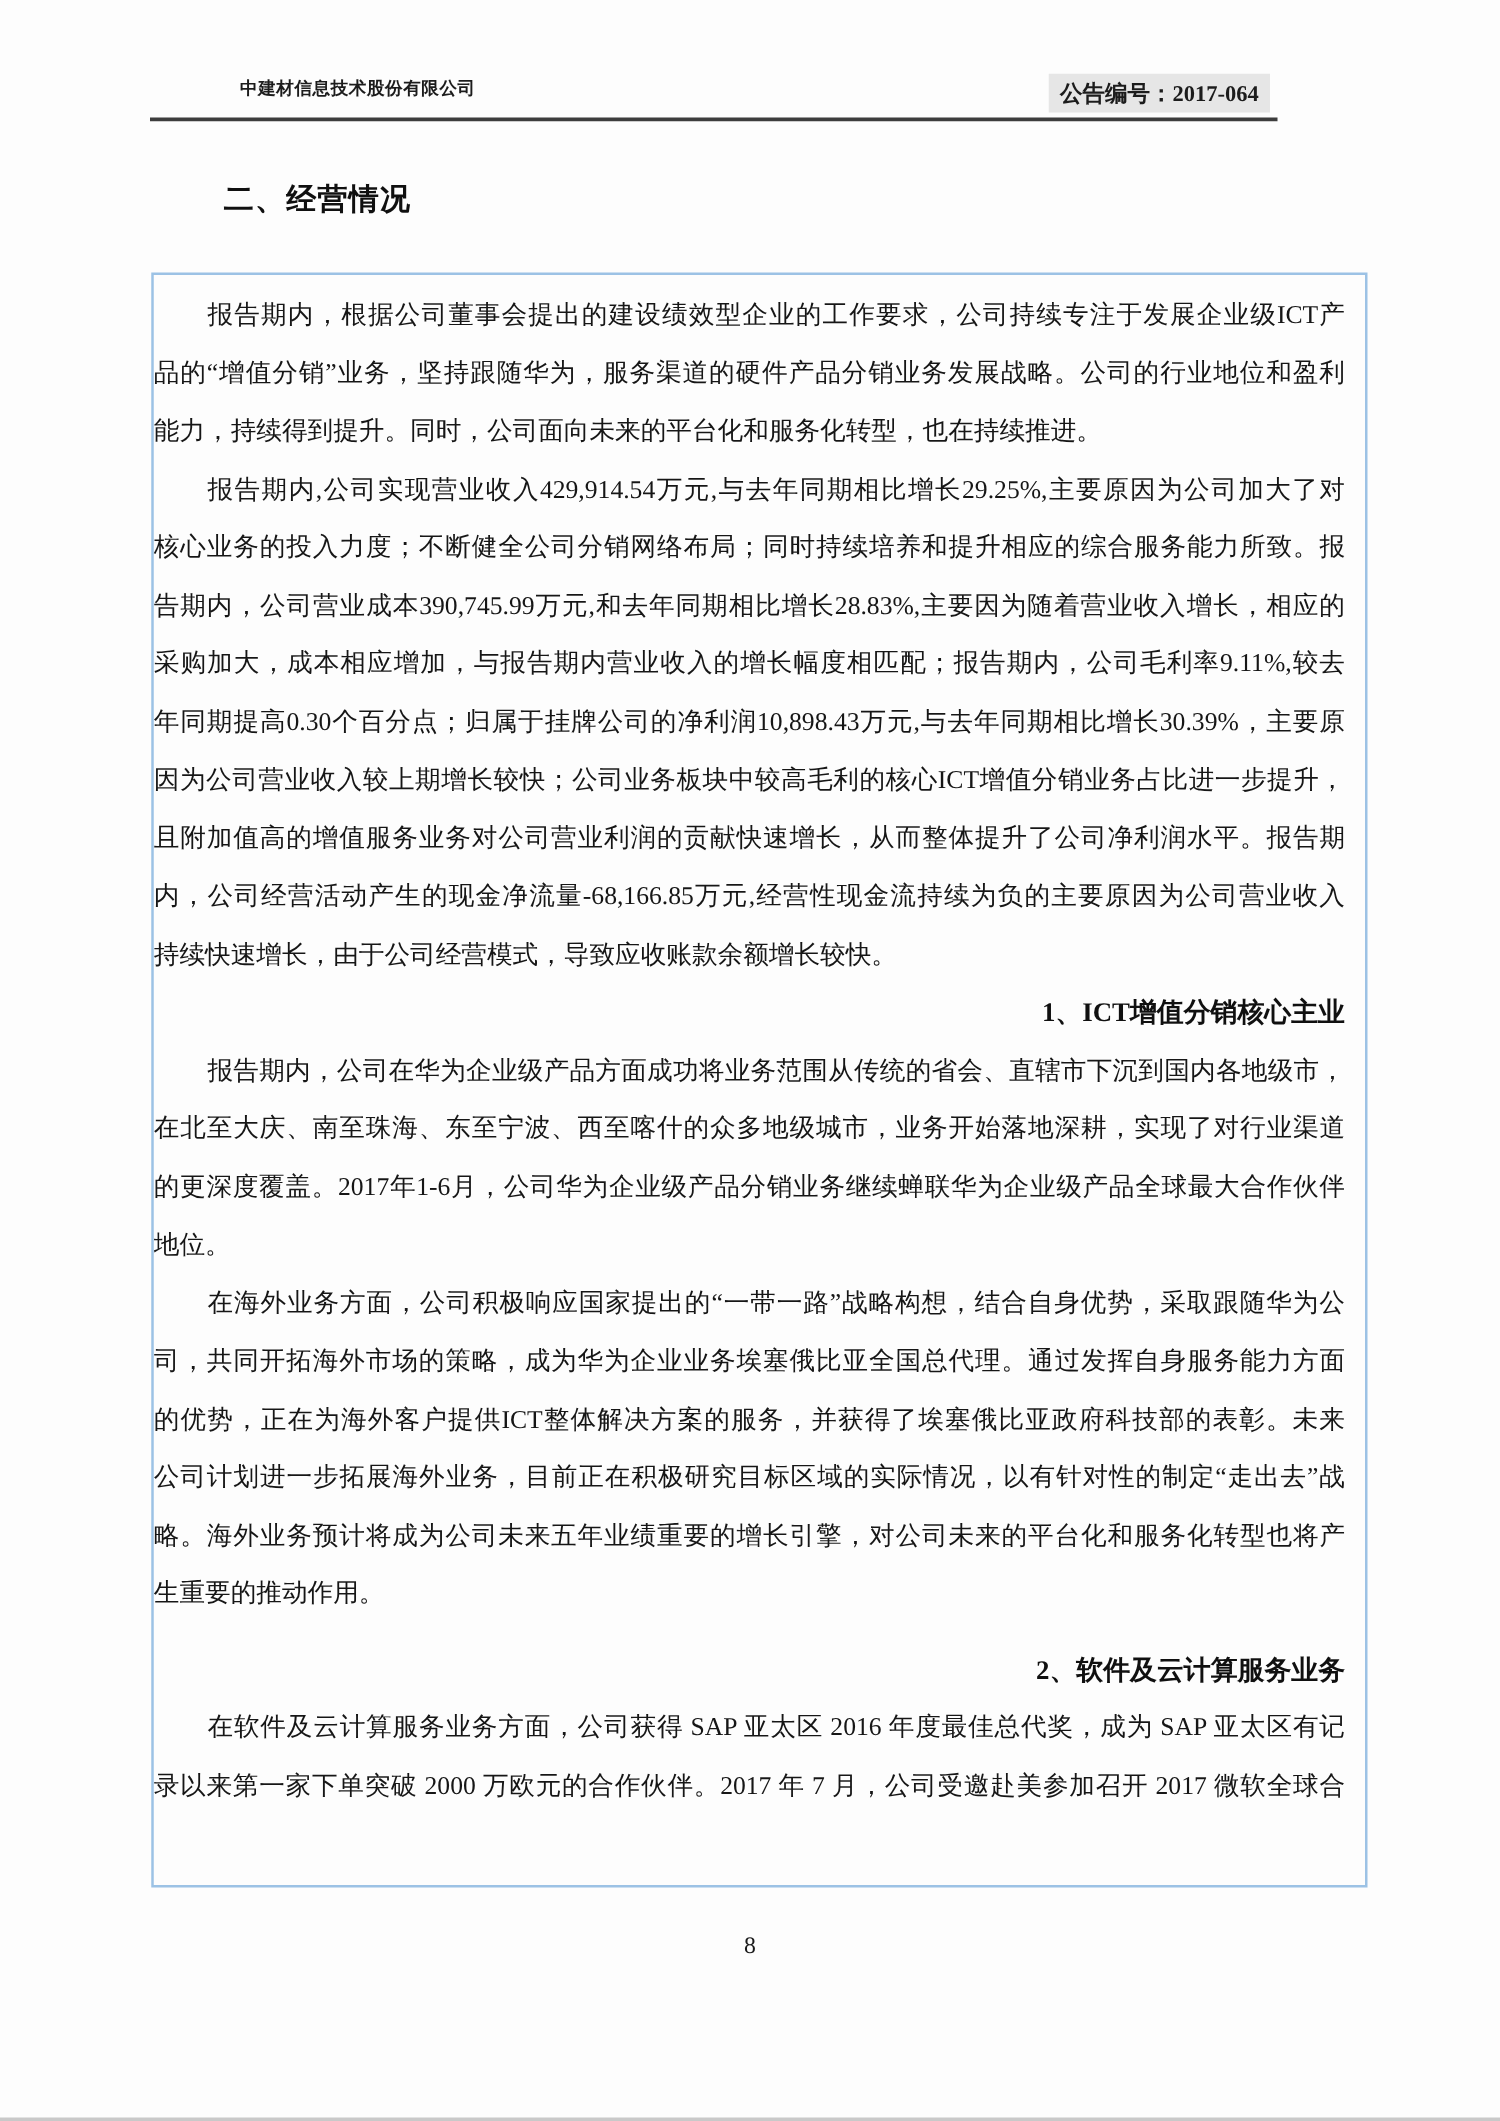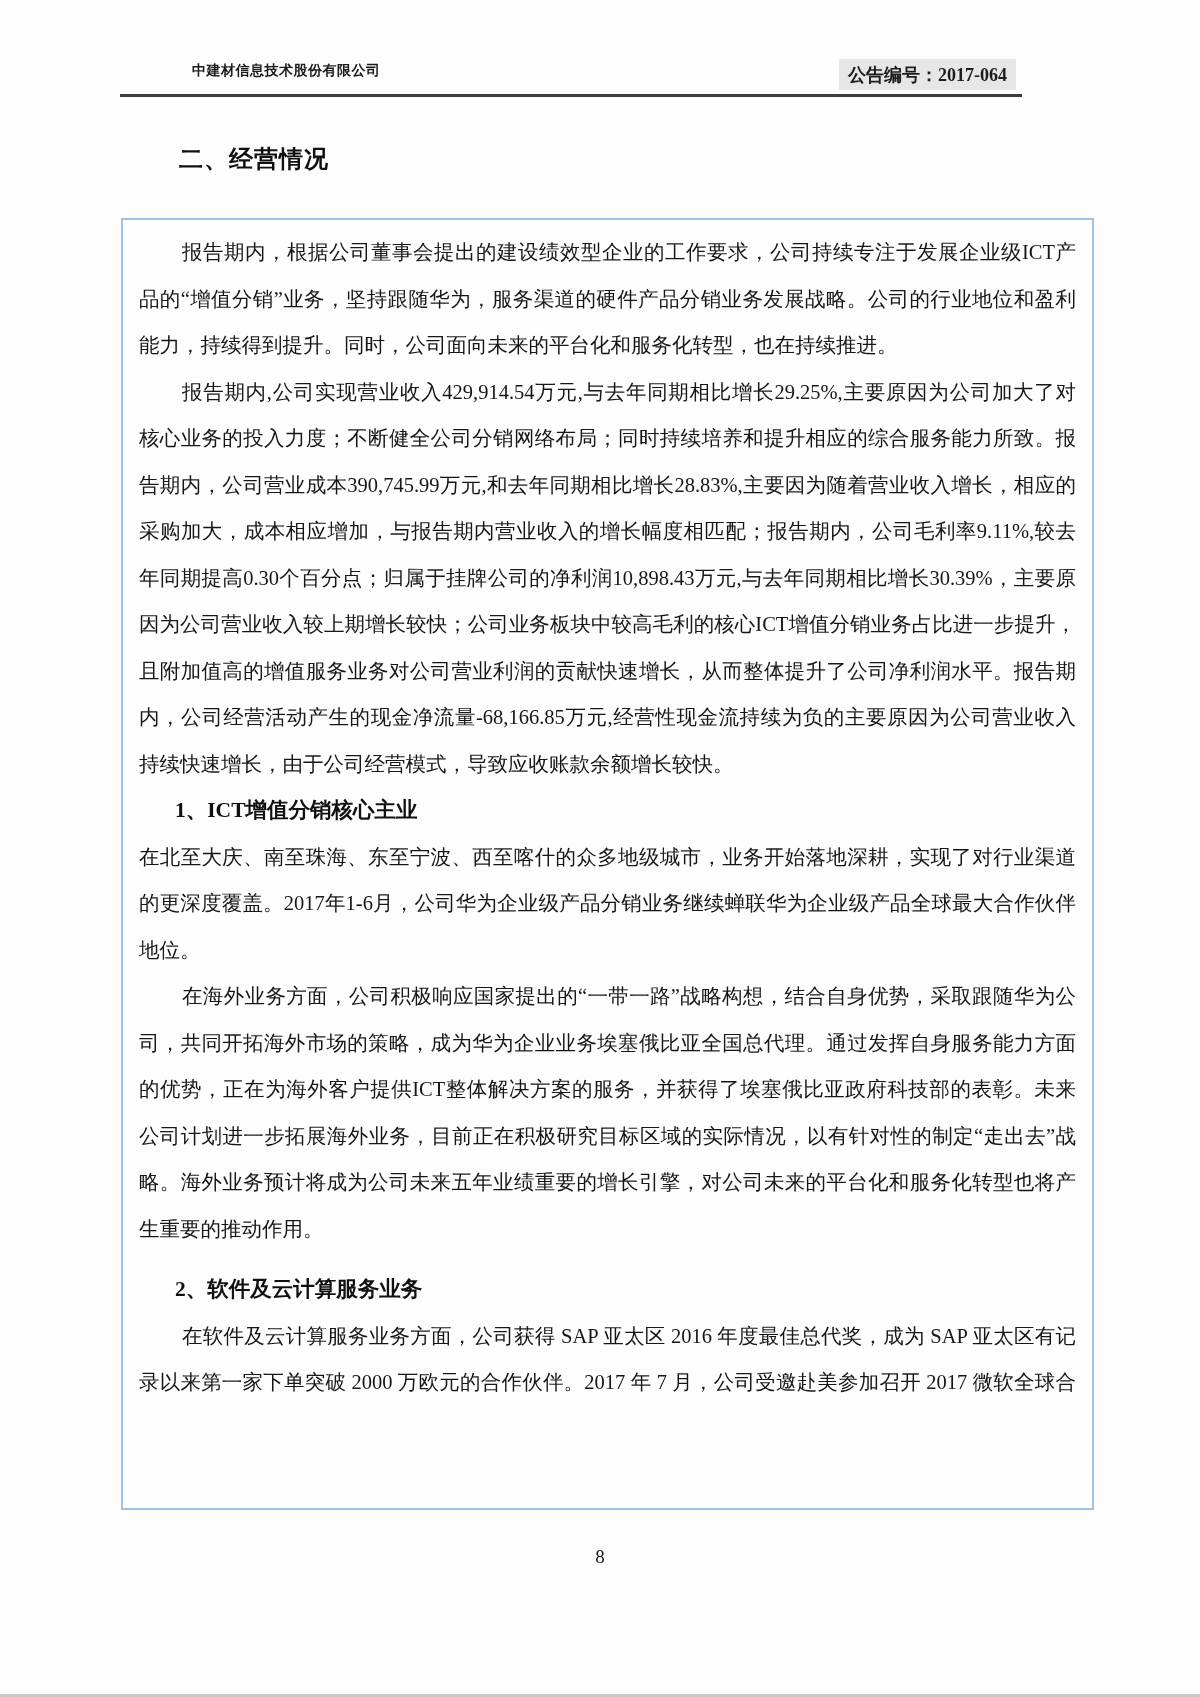--- a/index.html
+++ b/index.html
@@ -37,36 +37,36 @@
     font-size: 24px; font-weight: bold; color: #101010;
     letter-spacing: 1px; white-space: nowrap;
   }
   
   .content-box {
     position: absolute; left: 121px; top: 218px;
     width: 973px; height: 1292px;
     box-sizing: border-box;
     border: 2px solid #0369a1;
     background: #fdfdfd;
-    padding: 9px 16px 0 16px;
+    padding: 9px 16px 0 0;
     overflow: hidden;
   }
   .line {
     height: 46.5px; line-height: 46.5px;
     font-size: 20.5px; color: #161616;
     white-space: nowrap;
     text-align: justify; text-align-last: justify;
     overflow: hidden;
   }
   .line.first { text-indent: 43px; }
   .line.lastline { text-align-last: left; }
   .heading-line {
     height: 46.5px; line-height: 46.5px;
     font-size: 21.5px; font-weight: bold; color: #101010;
-    text-indent: 36px; white-space: nowrap;
+    text-indent: 36px; white-space: nowrap; text-align: right;
   }
   .gap-before { margin-top: 14px; }
   
   .page-num {
     position: absolute; left: 0; top: 1546px; width: 100%;
     text-align: center; font-size: 19px; color: #1a1a1a;
   }
   .bottom-edge {
     position: absolute; left: 0; bottom: 0;
     width: 100%; height: 3px; background: #c9c9c9;
@@ -92,20 +92,21 @@
       <div class="line first">报告期内,公司实现营业收入429,914.54万元,与去年同期相比增长29.25%,主要原因为公司加大了对</div>
       <div class="line">核心业务的投入力度；不断健全公司分销网络布局；同时持续培养和提升相应的综合服务能力所致。报</div>
       <div class="line">告期内，公司营业成本390,745.99万元,和去年同期相比增长28.83%,主要因为随着营业收入增长，相应的</div>
       <div class="line">采购加大，成本相应增加，与报告期内营业收入的增长幅度相匹配；报告期内，公司毛利率9.11%,较去</div>
       <div class="line">年同期提高0.30个百分点；归属于挂牌公司的净利润10,898.43万元,与去年同期相比增长30.39%，主要原</div>
       <div class="line">因为公司营业收入较上期增长较快；公司业务板块中较高毛利的核心ICT增值分销业务占比进一步提升，</div>
       <div class="line">且附加值高的增值服务业务对公司营业利润的贡献快速增长，从而整体提升了公司净利润水平。报告期</div>
       <div class="line">内，公司经营活动产生的现金净流量-68,166.85万元,经营性现金流持续为负的主要原因为公司营业收入</div>
       <div class="line lastline">持续快速增长，由于公司经营模式，导致应收账款余额增长较快。</div>
       <div class="heading-line">1、ICT增值分销核心主业</div>
+      <div class="line first">报告期内，公司在华为企业级产品方面成功将业务范围从传统的省会、直辖市下沉到国内各地级市，</div>
       <div class="line">在北至大庆、南至珠海、东至宁波、西至喀什的众多地级城市，业务开始落地深耕，实现了对行业渠道</div>
       <div class="line">的更深度覆盖。2017年1-6月，公司华为企业级产品分销业务继续蝉联华为企业级产品全球最大合作伙伴</div>
       <div class="line lastline">地位。</div>
       <div class="line first">在海外业务方面，公司积极响应国家提出的“一带一路”战略构想，结合自身优势，采取跟随华为公</div>
       <div class="line">司，共同开拓海外市场的策略，成为华为企业业务埃塞俄比亚全国总代理。通过发挥自身服务能力方面</div>
       <div class="line">的优势，正在为海外客户提供ICT整体解决方案的服务，并获得了埃塞俄比亚政府科技部的表彰。未来</div>
       <div class="line">公司计划进一步拓展海外业务，目前正在积极研究目标区域的实际情况，以有针对性的制定“走出去”战</div>
       <div class="line">略。海外业务预计将成为公司未来五年业绩重要的增长引擎，对公司未来的平台化和服务化转型也将产</div>
       <div class="line lastline">生重要的推动作用。</div>
       <div class="heading-line gap-before">2、软件及云计算服务业务</div>

